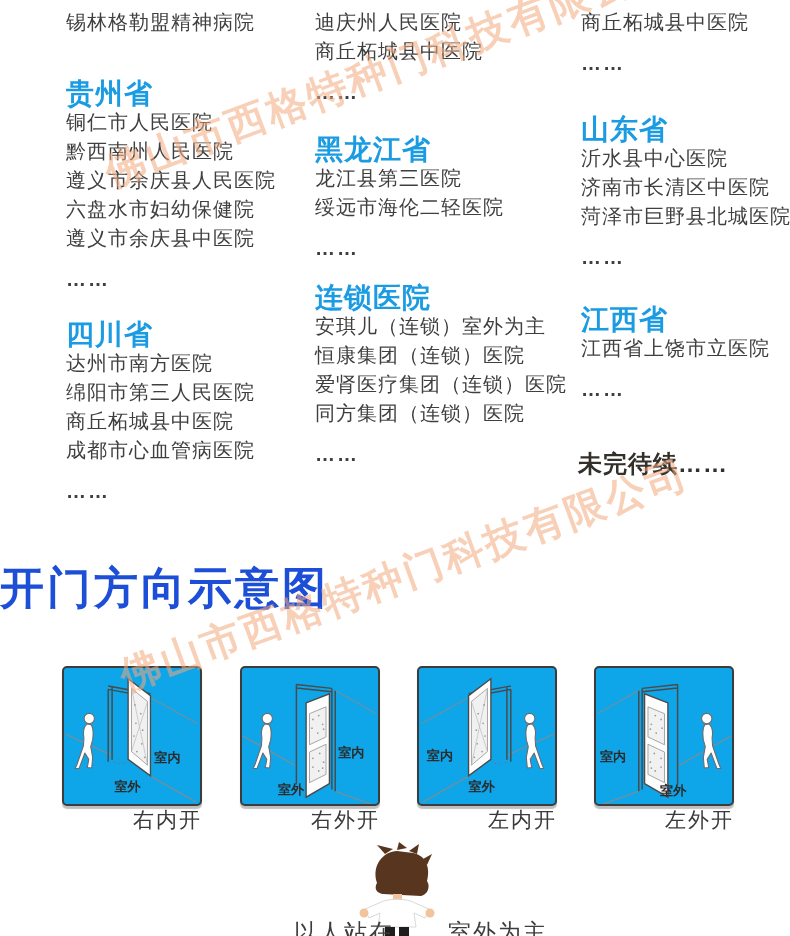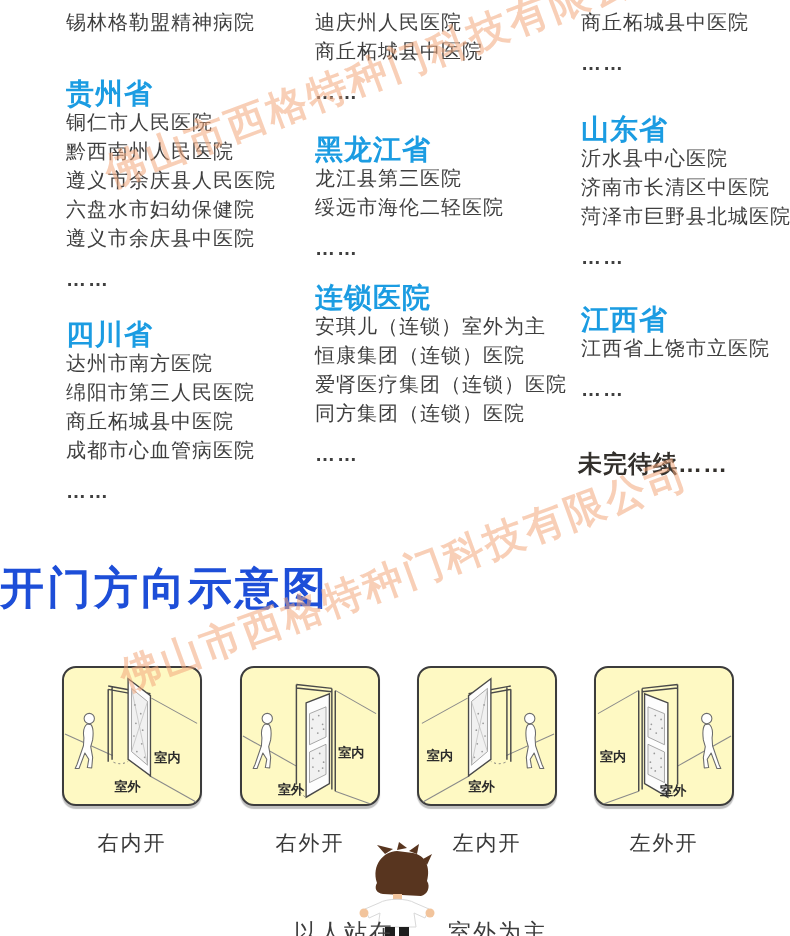--- a/index.html
+++ b/index.html
@@ -27,24 +27,24 @@
   .row.dots{margin-top:12px;letter-spacing:2px;font-weight:bold;}
   .hdr{font-size:28px;line-height:29px;font-weight:bold;color:#1b9ce2;letter-spacing:1px;}
   .tbc{position:absolute;left:578px;top:448px;font-size:24px;font-weight:bold;
        color:#33302c;letter-spacing:1px;z-index:2;}
 
   
   .sec-title{position:absolute;left:0;top:559px;width:100%;text-align:left;
              font-size:44px;font-weight:800;color:#1d4ed8;letter-spacing:3px;z-index:2;}
   .diagram{position:absolute;top:666px;width:140px;z-index:2;}
   #dg1{left:62px;} #dg2{left:240px;} #dg3{left:417px;} #dg4{left:594px;}
-  .card{width:136px;height:136px;border:2px solid #3c3c3c;border-radius:14px;
-        background:#fef9c3;box-shadow:0 3px 1px rgba(0,0,0,0.25);}
+  .card{width:136px;height:136px;border:2px solid #3c3c3c;border-radius:5px;
+        background:#0ea5e9;box-shadow:0 3px 1px rgba(0,0,0,0.25);}
   .card svg{width:136px;height:136px;display:block;}
-  .caption{margin-top:23px;text-align:center;font-size:21px;color:#3a3a3a;letter-spacing:2px;}
+  .caption{margin-top:0;text-align:right;font-size:21px;color:#3a3a3a;letter-spacing:2px;}
 
   
   .ln{stroke:#8a8a8a;fill:none;stroke-width:1.1;}
   .fr{stroke:#4a4a4a;stroke-width:1.5;fill:none;}
   .pnl{fill:#fdfdfd;stroke:#4a4a4a;stroke-width:1.4;}
   .pin{fill:#f1f1f1;stroke:#909090;stroke-width:0.8;}
   .brc{stroke:#b9b9b9;stroke-width:0.7;fill:none;}
   .swing{stroke:#777;stroke-width:1;fill:none;stroke-dasharray:2 3;}
   .spk{fill:#9a9a9a;}
   .lbl{font-size:13.5px;font-weight:bold;fill:#2b2b2b;font-family:"Liberation Sans","DejaVu Sans",sans-serif;}

